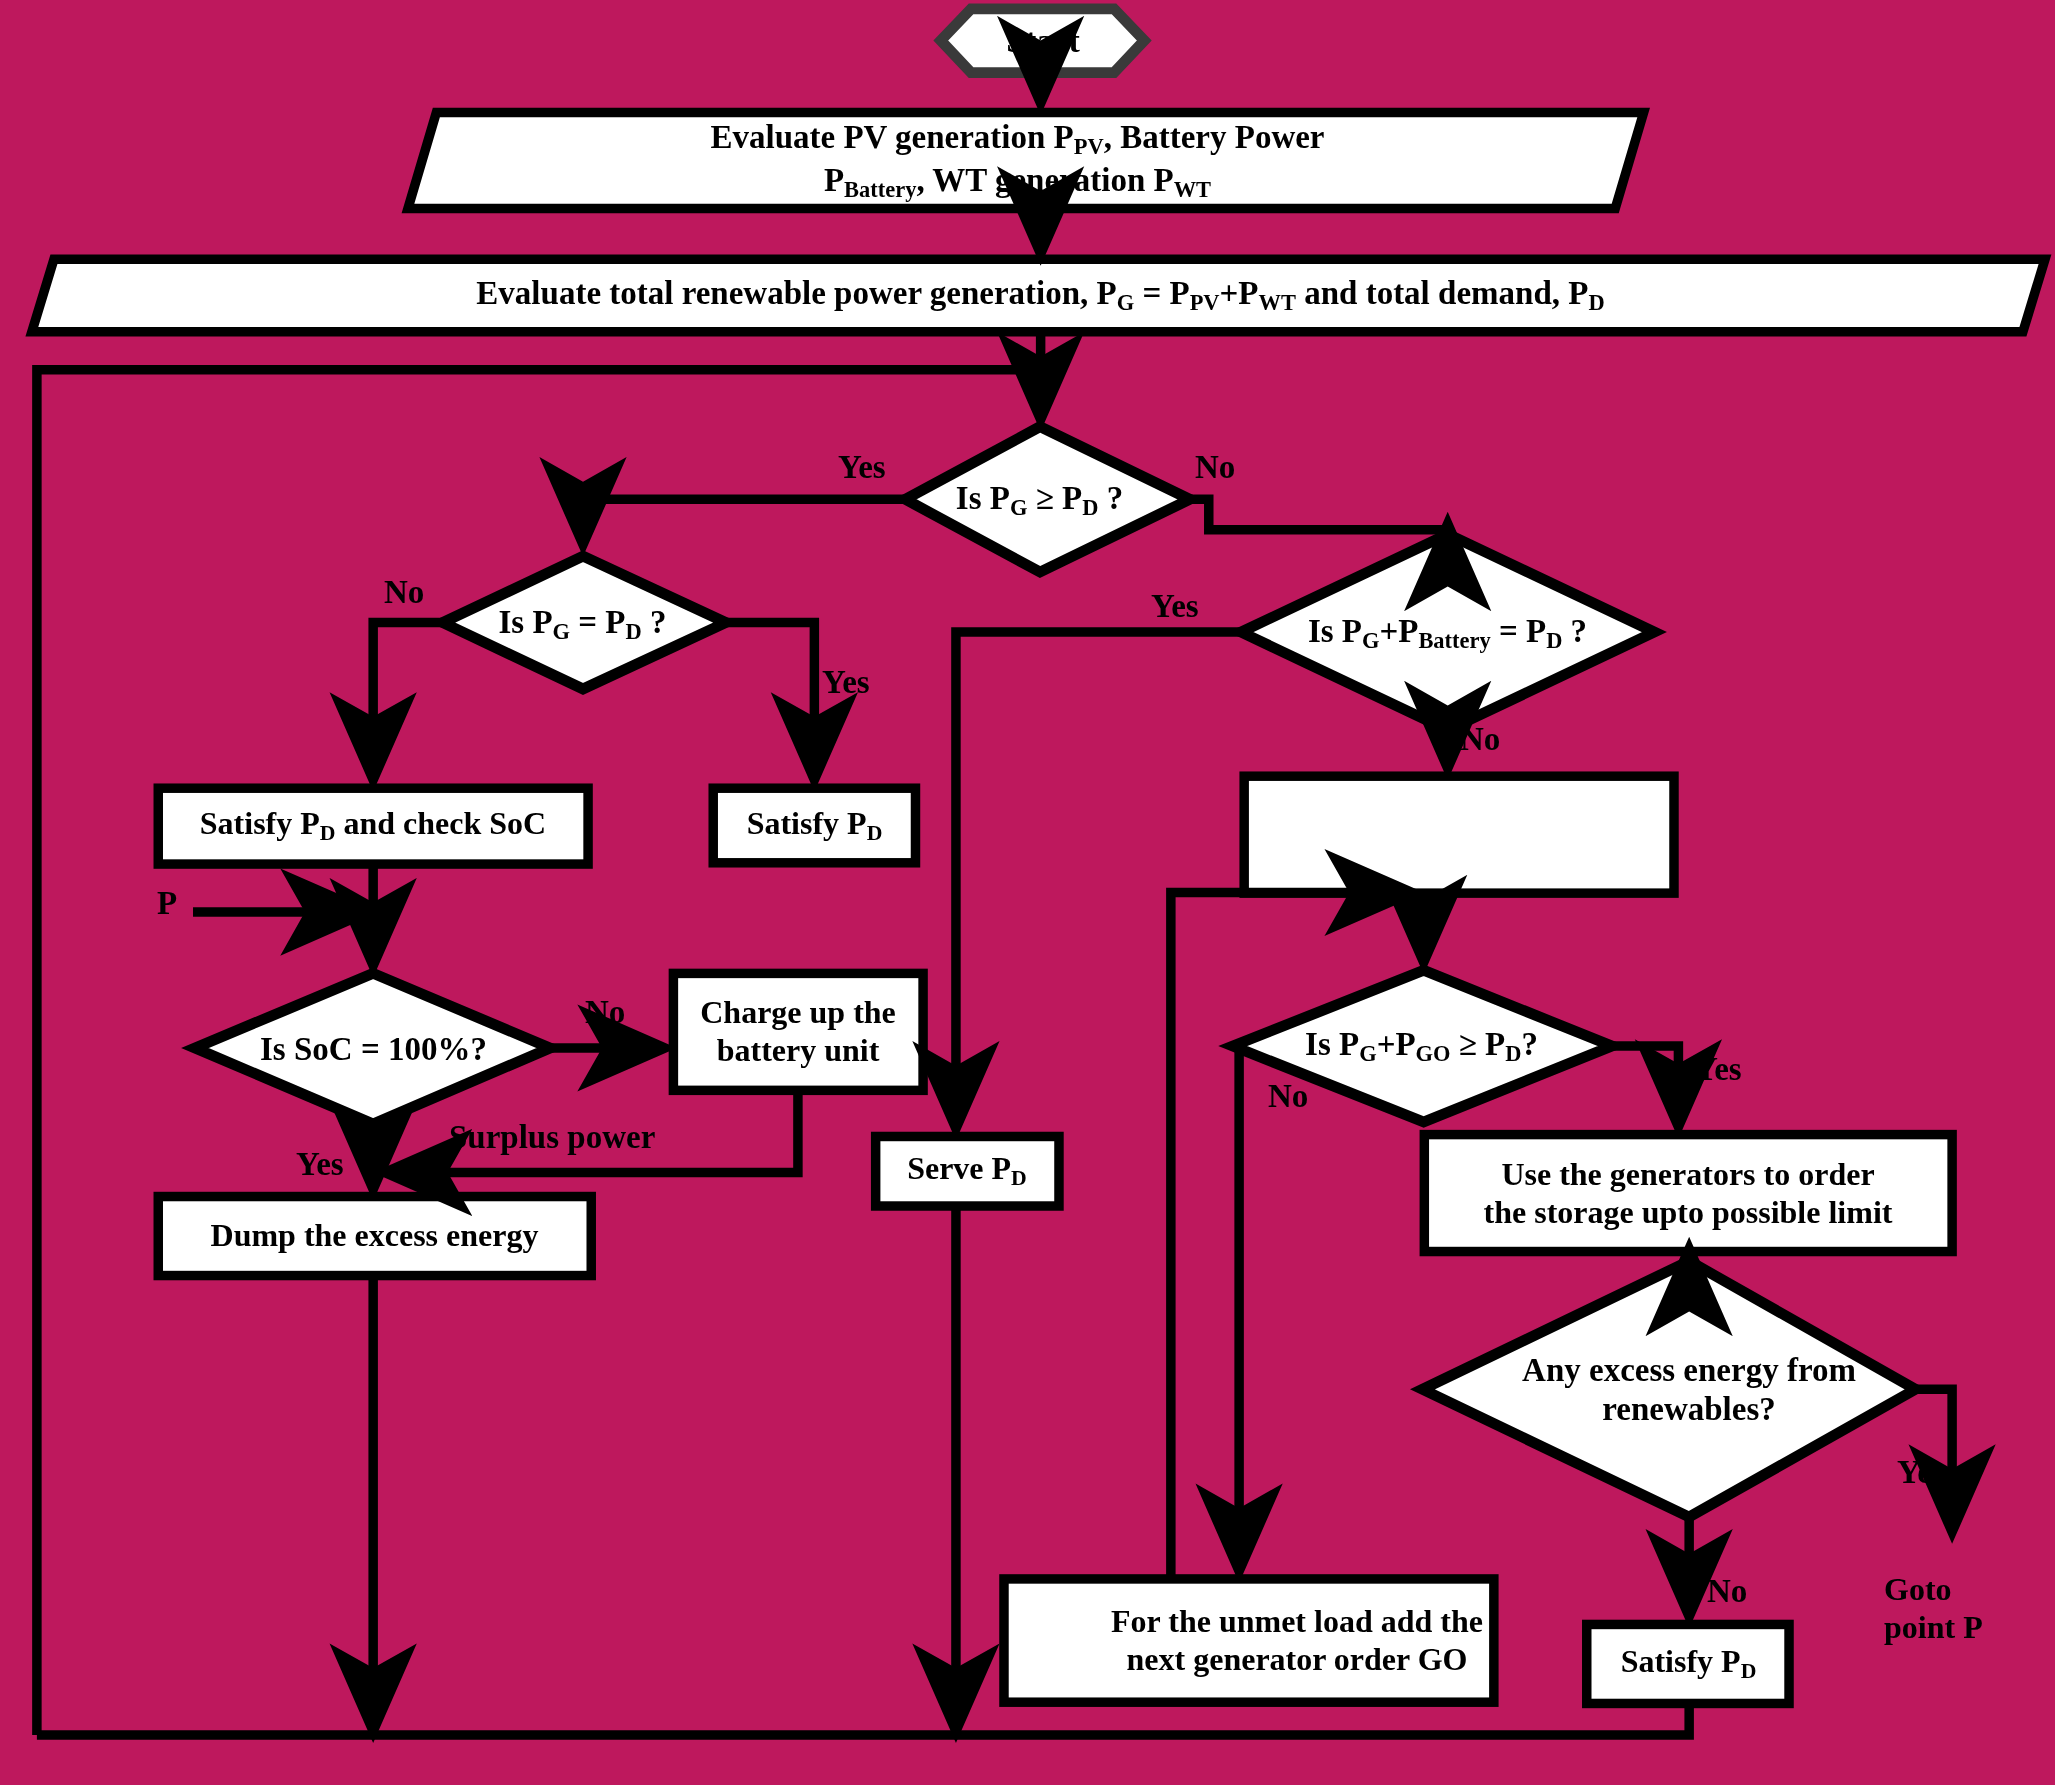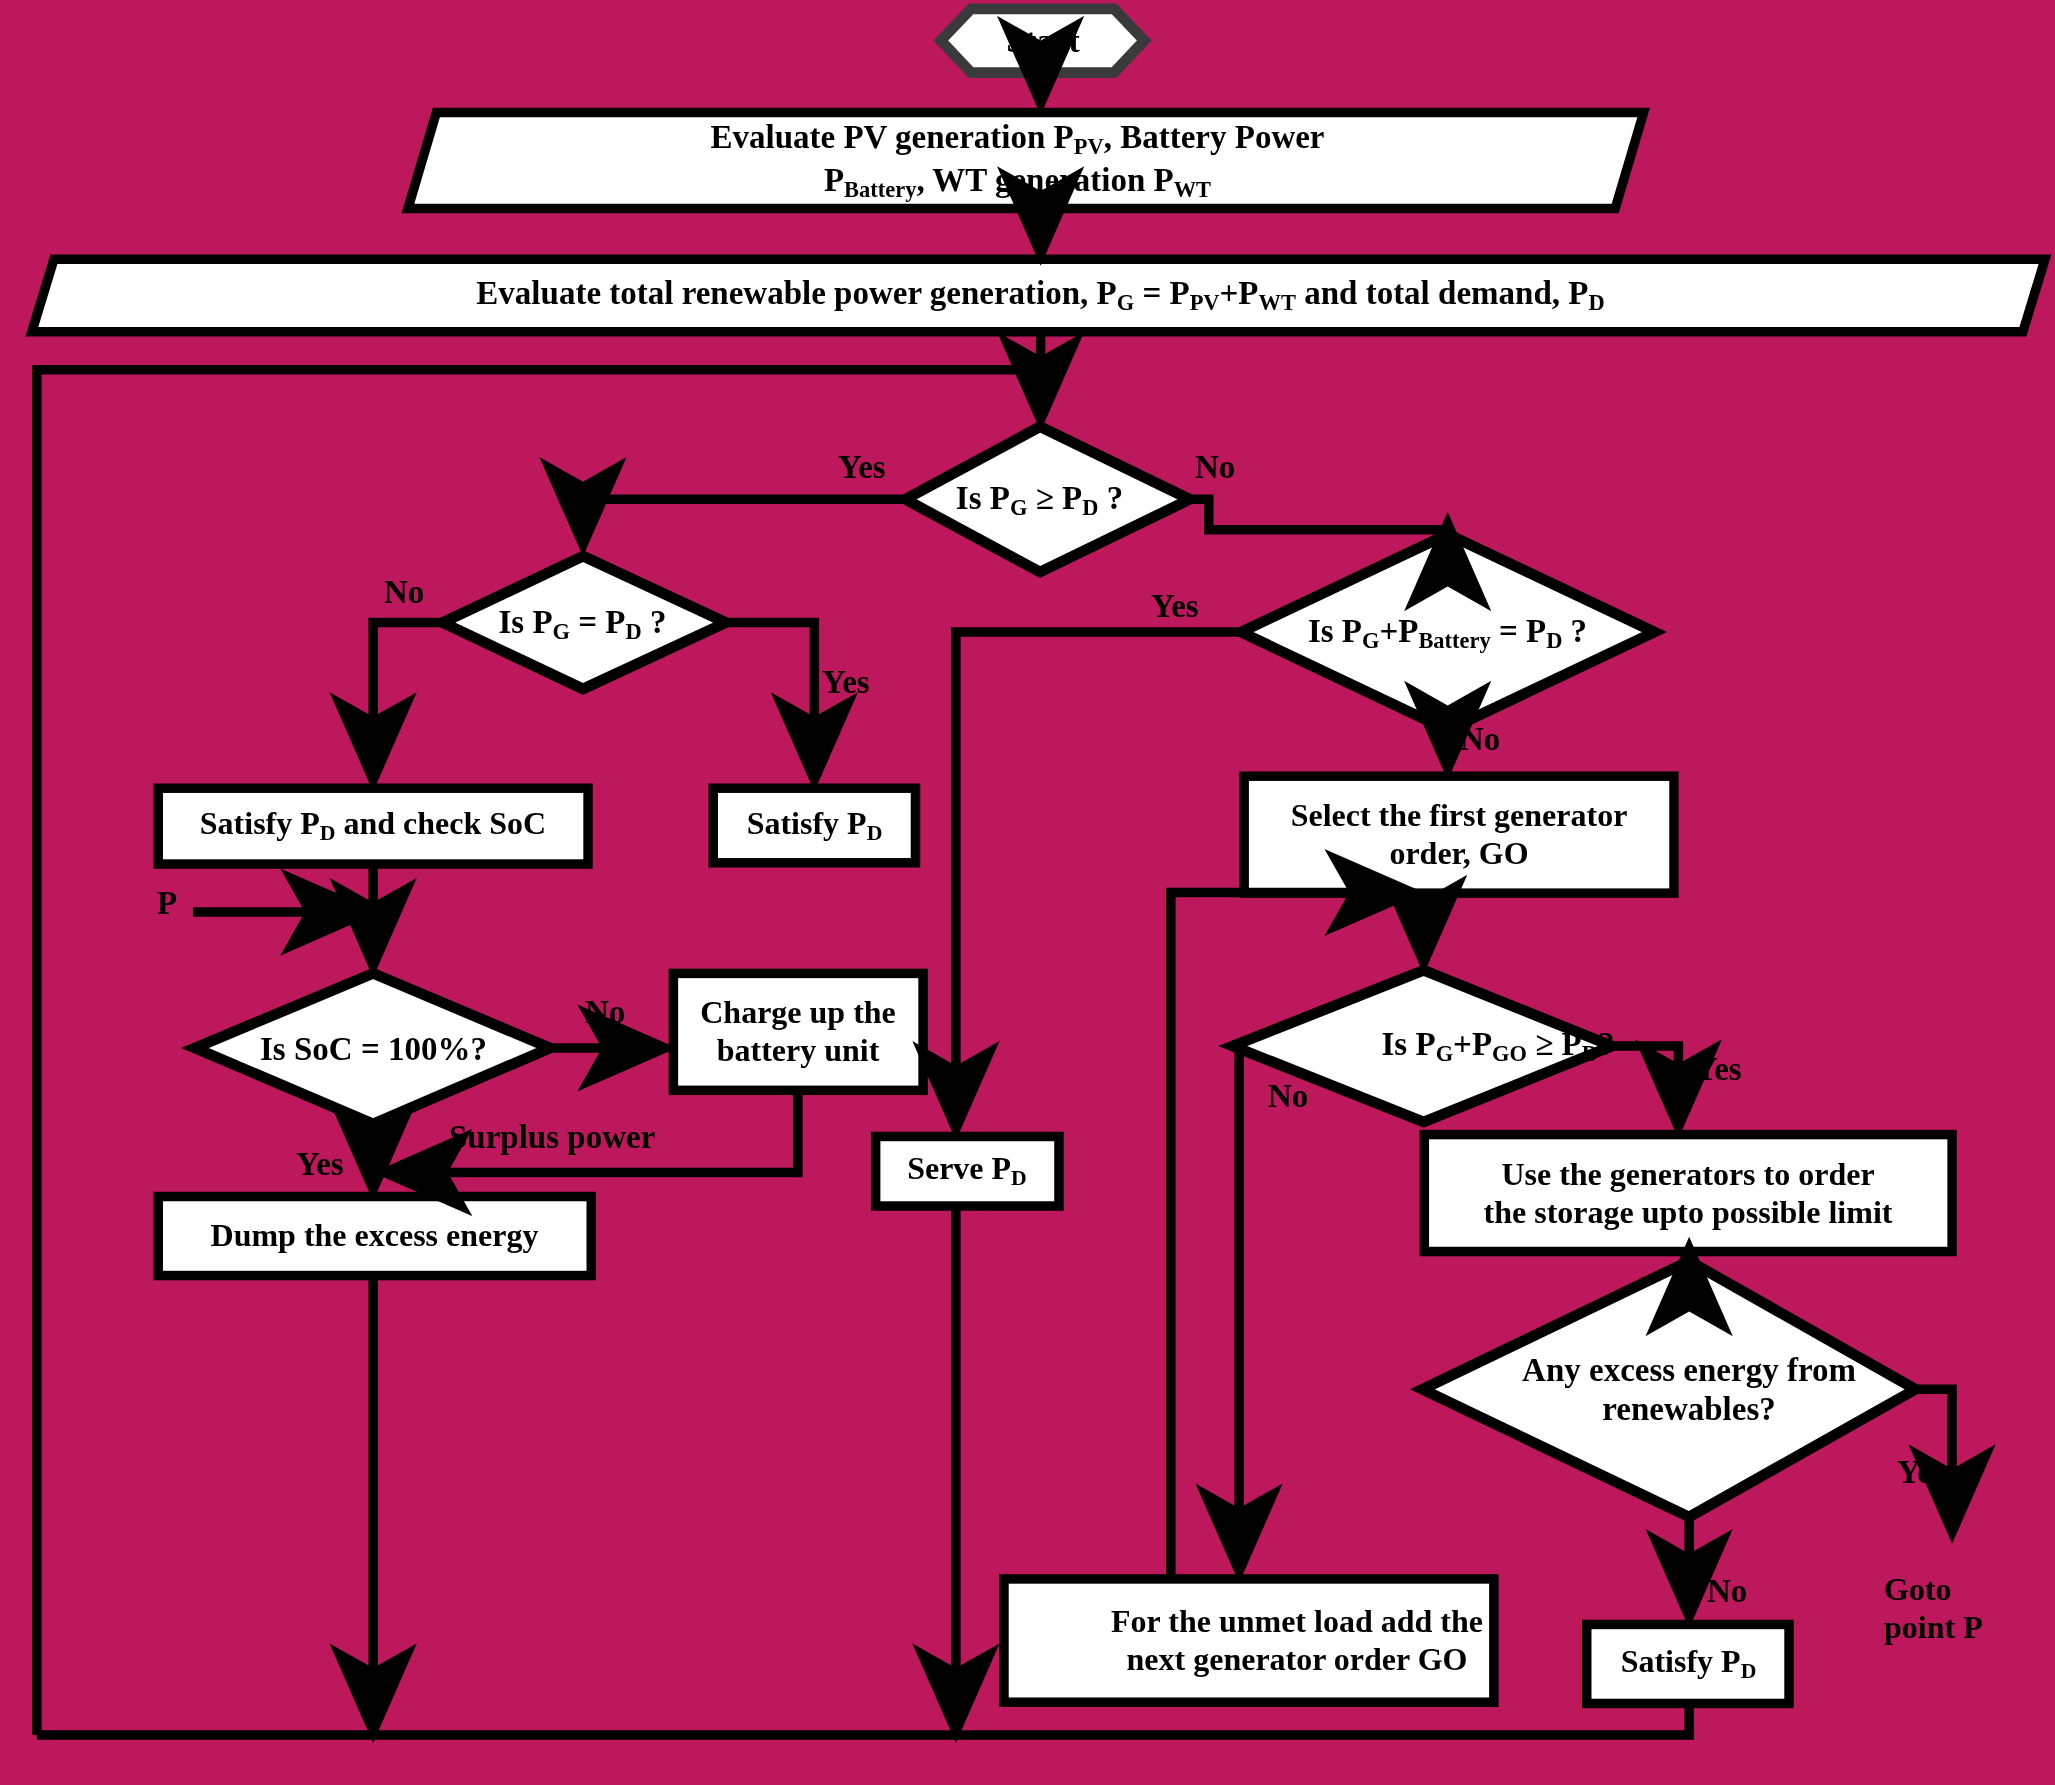--- a/index.html
+++ b/index.html
@@ -177,45 +177,41 @@
       <span>Satisfy P</span><sub>D</sub><span> and check SoC</span>
     </div>
   </div>
 
   <div class="shape-text f50" style="left:717px;top:792px;width:195px;height:67px;">
     <div>
       <span>Satisfy P</span><sub>D</sub>
     </div>
   </div>
 
-  <div class="shape-text f50" style="left:1248px;top:780px;width:422px;height:109px;flex-direction:column;">
-    <div>Select the first generator</div>
-    <div>order, GO</div>
-  </div>
 
   <div class="shape-text f52" style="left:209px;top:1022px;width:329px;height:54px;">
     <span>Is SoC = 100%?</span>
   </div>
 
   <div class="shape-text f50" style="left:677px;top:977px;width:242px;height:109px;flex-direction:column;">
     <div>Charge up the</div>
     <div>battery unit</div>
   </div>
 
   <div class="shape-text f50" style="left:879px;top:1140px;width:176px;height:62px;">
     <div>
       <span>Serve P</span><sub>D</sub>
     </div>
   </div>
 
   <div class="shape-text f50" style="left:162px;top:1200px;width:425px;height:71px;">
     <span>Dump the excess energy</span>
   </div>
 
-  <div class="shape-text f52" style="left:1329px;top:1019px;width:338px;height:54px;">
+  <div class="shape-text f52" style="left:1200px;top:1019px;width:338px;height:54px;justify-content:flex-end;">
     <div>
       <span>Is P</span><sub>G</sub><span>+P</span><sub>GO</sub><span> ≥ P</span><sub>D</sub><span>?</span>
     </div>
   </div>
 
   <div class="shape-text f50" style="left:1428px;top:1139px;width:520px;height:109px;flex-direction:column;">
     <div>Use the generators to order</div>
     <div>the storage upto possible limit</div>
   </div>
 

